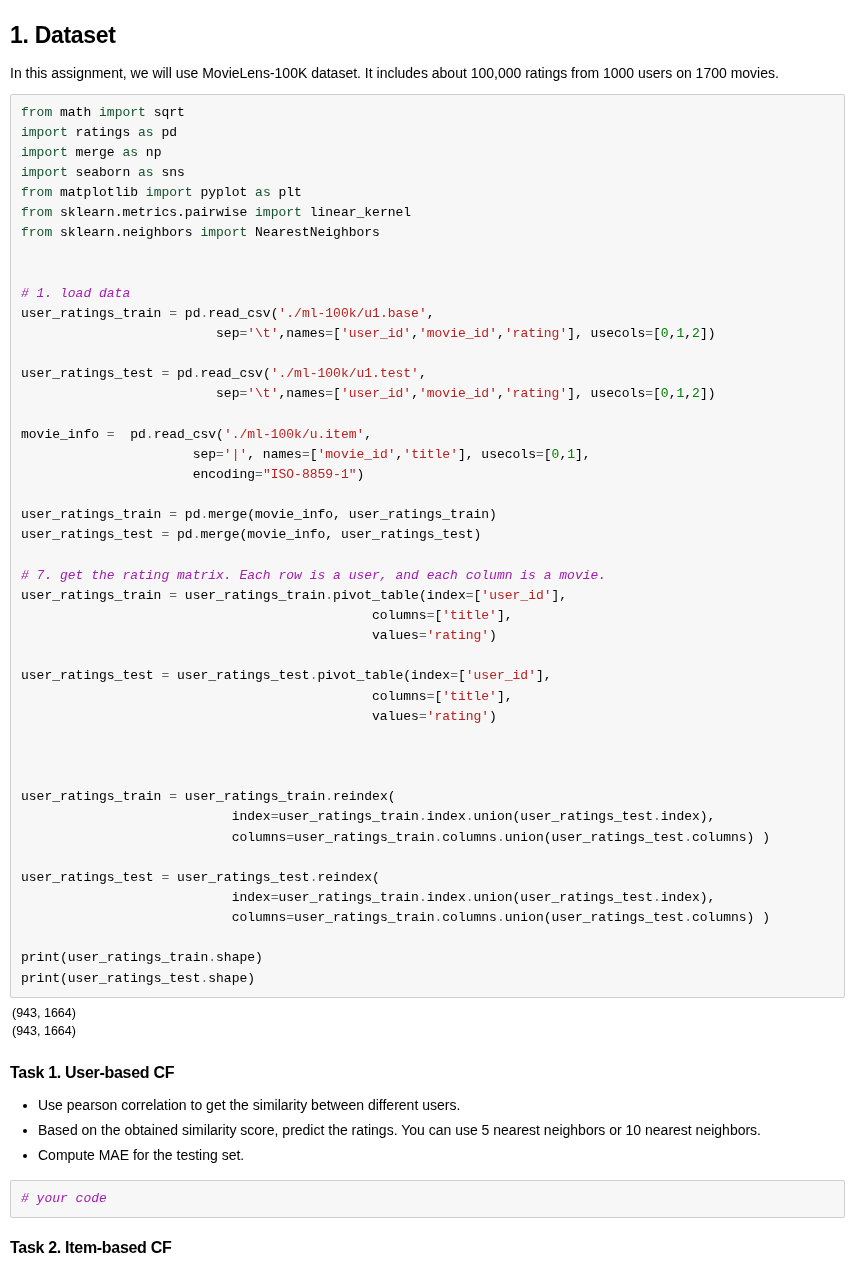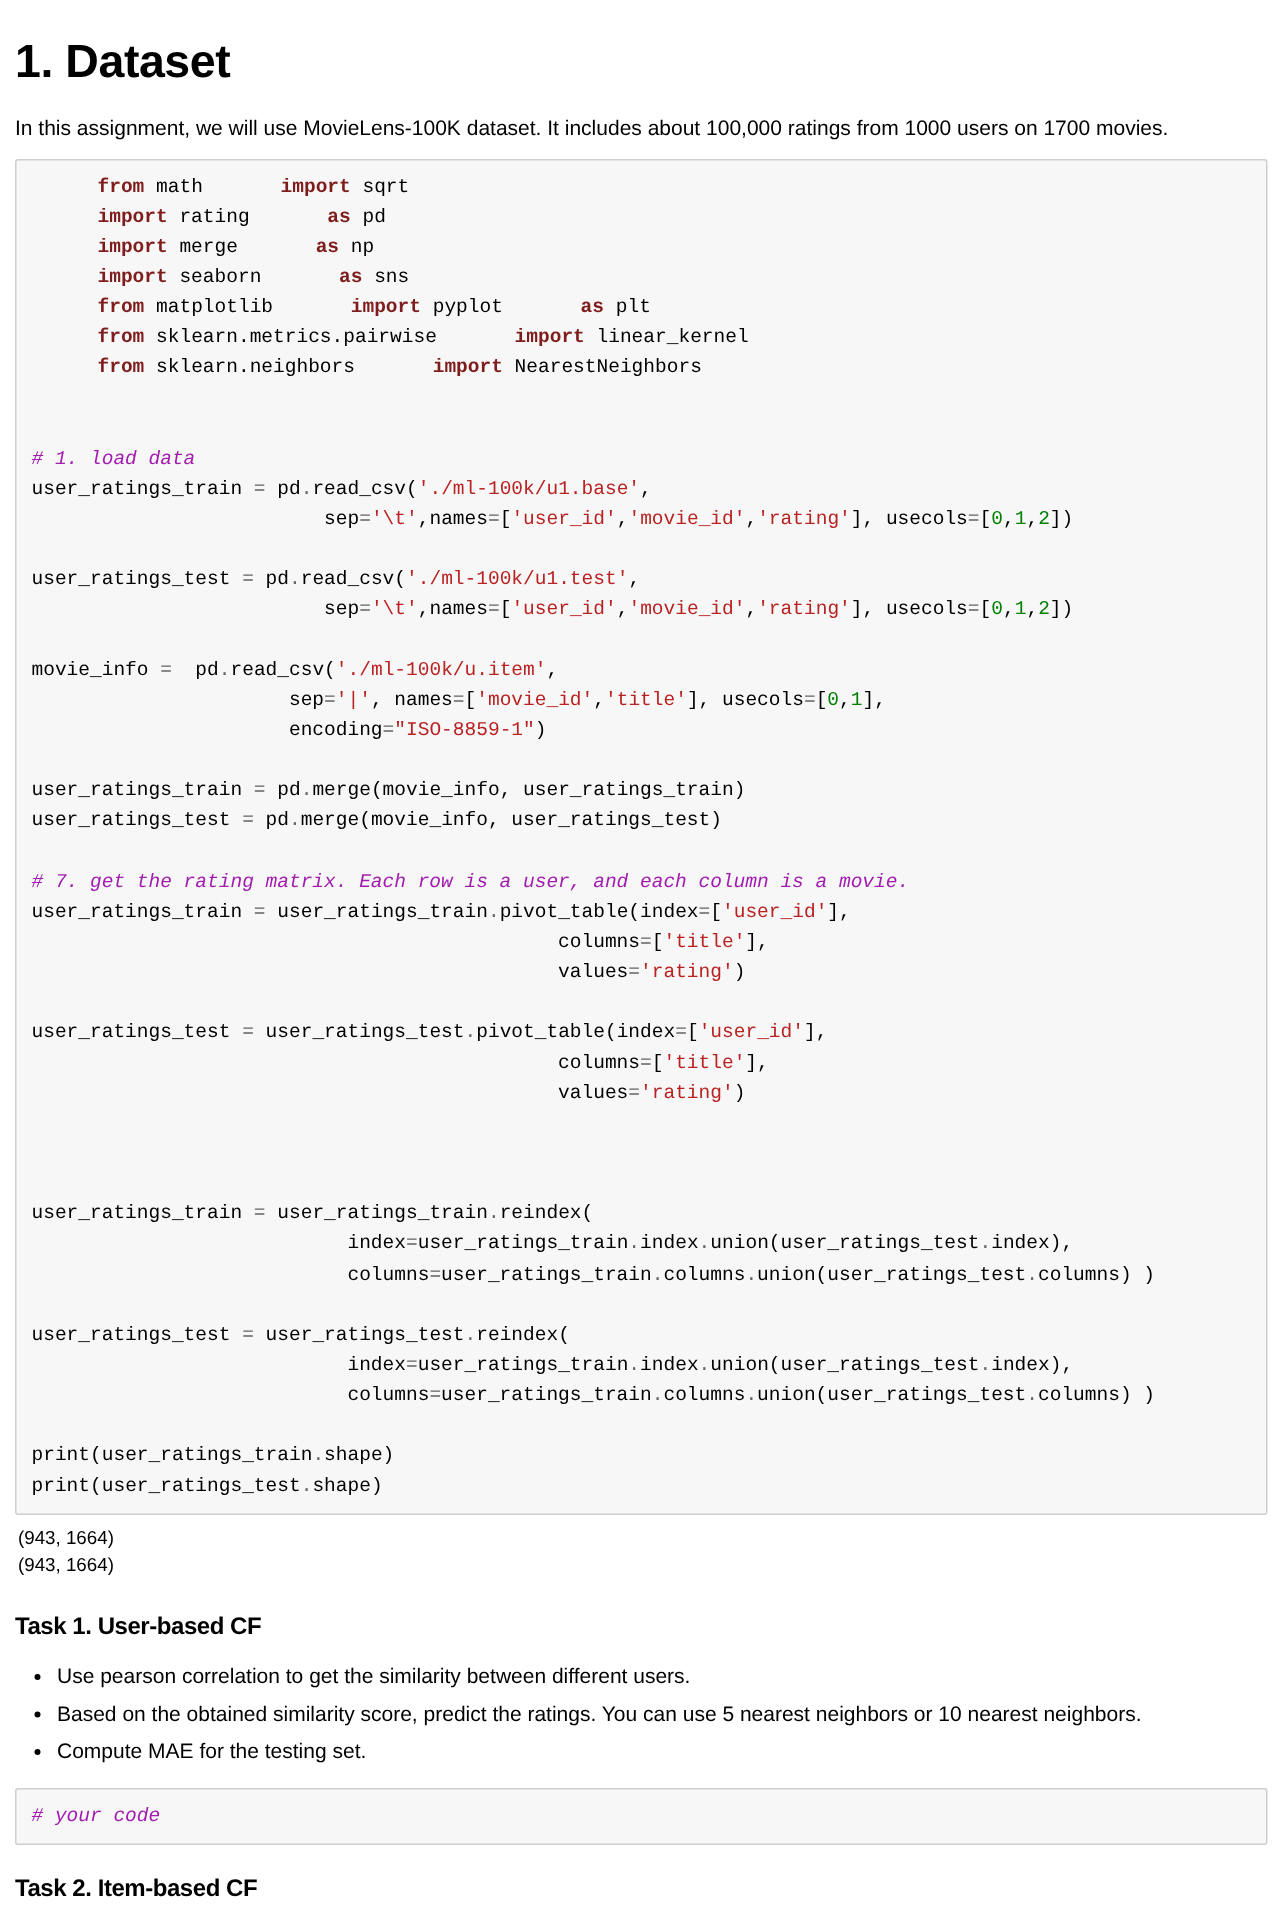--- a/index.html
+++ b/index.html
@@ -7,21 +7,21 @@
     margin: 0;
     padding: 10px;
     font-family: -apple-system, BlinkMacSystemFont, "Segoe UI", Helvetica, Arial, sans-serif;
     font-size: 14px;
     line-height: 1.5;
     color: #000;
     background: #fff;
     width: 855px;
   }
   h1 {
-    font-size: 31px;
+    font-size: 23px;
     font-weight: 700;
     margin: 8px 0 8px 0;
     letter-spacing: -0.3px;
   }
   h2 {
     font-size: 16px;
     font-weight: 700;
     margin: 18px 0 10px 0;
     letter-spacing: -0.3px;
   }
@@ -50,35 +50,35 @@
     overflow-x: auto;
   }
   .output-cell {
     font-family: Liberation Sans, sans-serif;
     font-size: 12.5px;
     padding: 6px 0 2px 2px;
     white-space: pre;
     color: #000;
   }
   
-  .kw { color: #7f1d1d; font-weight: bold; margin-left: 44px; }  
+  .kw { color: #14532d; font-weight: normal; }  
   .cm { color: #a21caf; font-style: italic; } 
   .op { color: #666666; }                        
   .st { color: #ba2121; }                     
   .nb { color: #008000; }                     
   .bn { color: #000000; }
 </style>
 </head>
 <body>
 
 <h1>1. Dataset</h1>
 <p>In this assignment, we will use MovieLens-100K dataset. It includes about 100,000 ratings from 1000 users on 1700 movies.</p>
 
 <div class="code-cell"><span class="kw">from</span><span> math </span><span class="kw">import</span><span> sqrt</span>
-<span class="kw">import</span><span> rating </span><span class="kw">as</span><span> pd</span>
+<span class="kw">import</span><span> ratings </span><span class="kw">as</span><span> pd</span>
 <span class="kw">import</span><span> merge </span><span class="kw">as</span><span> np</span>
 <span class="kw">import</span><span> seaborn </span><span class="kw">as</span><span> sns</span>
 <span class="kw">from</span><span> matplotlib </span><span class="kw">import</span><span> pyplot </span><span class="kw">as</span><span> plt</span>
 <span class="kw">from</span><span> sklearn.metrics.pairwise </span><span class="kw">import</span><span> linear_kernel</span>
 <span class="kw">from</span><span> sklearn.neighbors </span><span class="kw">import</span><span> NearestNeighbors</span>
 
 
 <span class="cm"># 1. load data</span>
 <span>user_ratings_train </span><span class="op">=</span><span> pd</span><span class="op">.</span><span>read_csv(</span><span class="st">'./ml-100k/u1.base'</span><span>,</span>
 <span>                         </span><span>sep</span><span class="op">=</span><span class="st">'\t'</span><span>,names</span><span class="op">=</span><span>[</span><span class="st">'user_id'</span><span>,</span><span class="st">'movie_id'</span><span>,</span><span class="st">'rating'</span><span>], usecols</span><span class="op">=</span><span>[</span><span class="nb">0</span><span>,</span><span class="nb">1</span><span>,</span><span class="nb">2</span><span>])</span>

